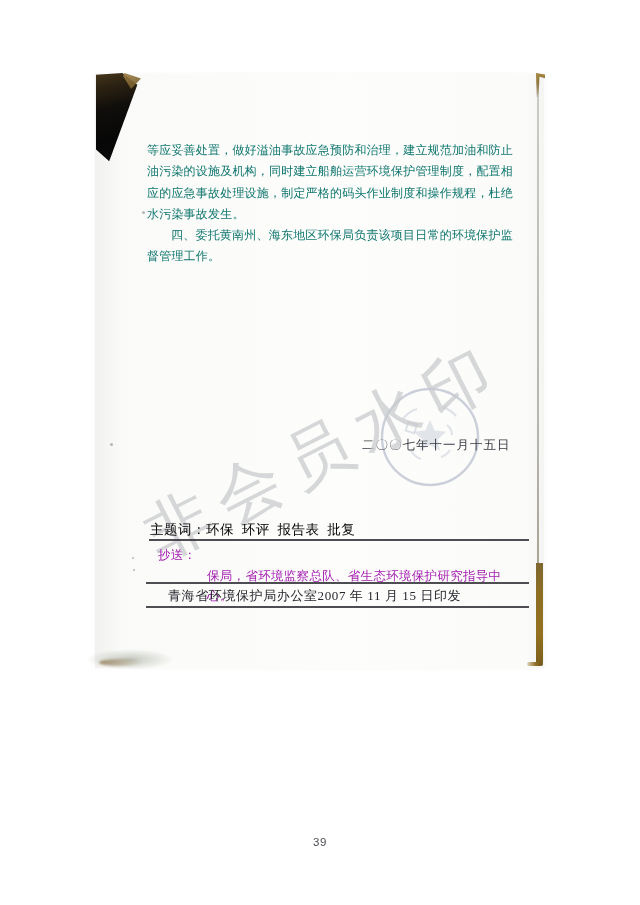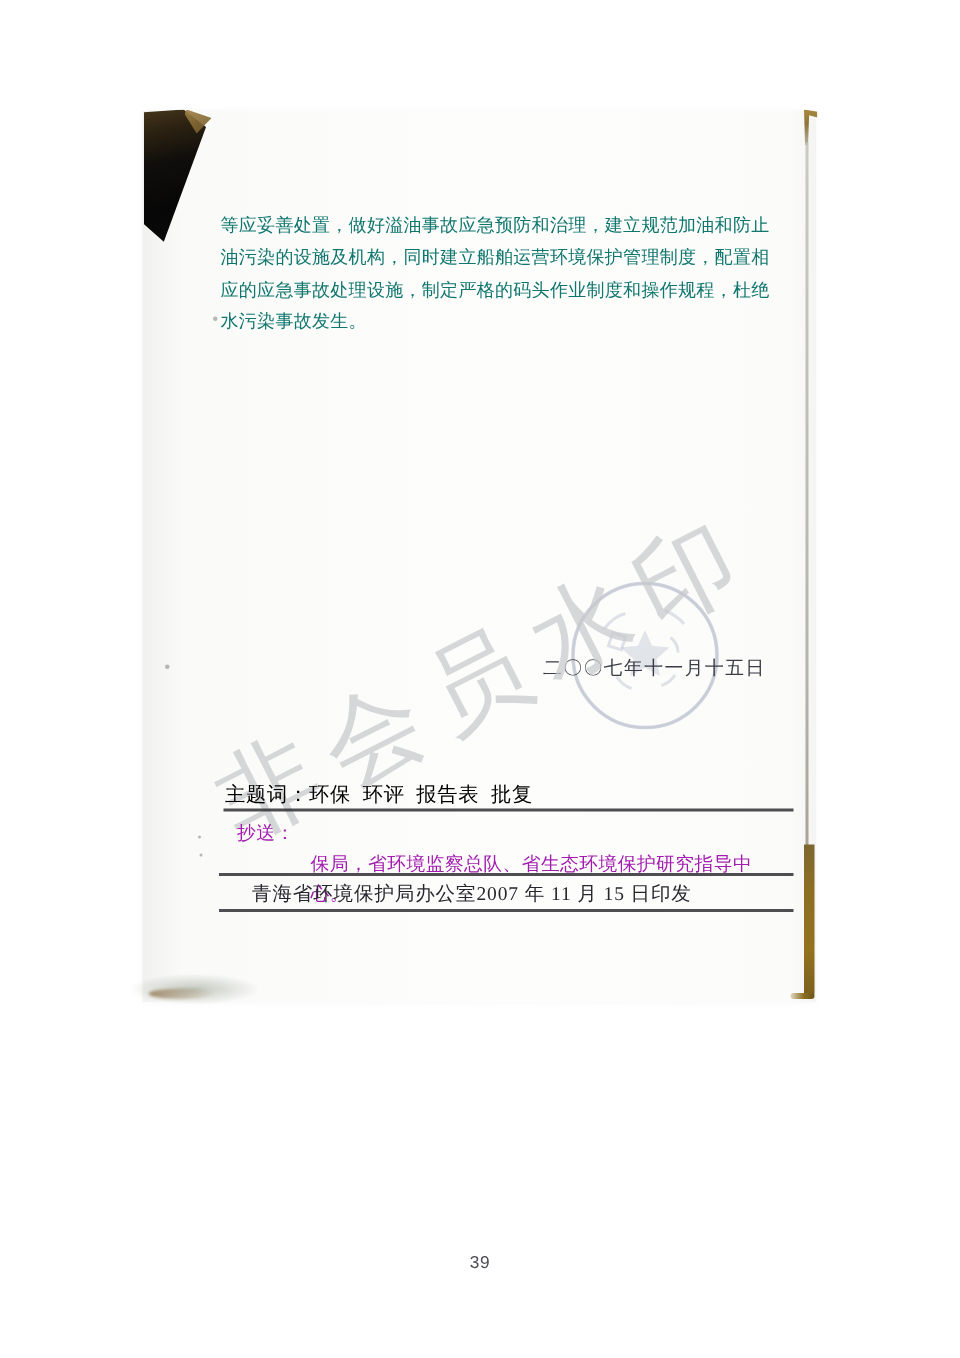--- a/index.html
+++ b/index.html
@@ -150,20 +150,21 @@
 <div class="abs binding-foot"></div>
 <div class="abs bottom-shadow"></div>
 <div class="abs bottom-smudge"></div>
 <div class="abs speck" style="left:142px; top:211px; width:3px; height:3px;"></div>
 <div class="abs speck" style="left:110px; top:443px; width:3px; height:3px;"></div>
 <div class="abs speck" style="left:132px; top:557px; width:2px; height:2px;"></div>
 <div class="abs speck" style="left:133px; top:569px; width:2px; height:2px;"></div>
 
 <div class="abs body-text">
   <p>等应妥善处置，做好溢油事故应急预防和治理，建立规范加油和防止油污染的设施及机构，同时建立船舶运营环境保护管理制度，配置相应的应急事故处理设施，制定严格的码头作业制度和操作规程，杜绝水污染事故发生。</p>
+  <p class="indent">四、委托黄南州、海东地区环保局负责该项目日常的环境保护监督管理工作。</p>
 </div>
 
 <svg class="abs stamp" viewBox="0 0 106 106">
   <circle cx="53" cy="52" r="48" fill="none" stroke="#9fa9bd" stroke-width="2.4" opacity="0.5"></circle>
   <circle cx="53" cy="52" r="48" fill="none" stroke="#b9c1d2" stroke-width="1" opacity="0.35"></circle>
   <polygon points="53,35 57.7,45.5 69.2,46.7 60.6,54.5 63,65.8 53,60 43,65.8 45.4,54.5 36.8,46.7 48.3,45.5" fill="#b6bdce" opacity="0.38"></polygon>
   <g stroke="#9aa5ba" stroke-width="2" opacity="0.3" fill="none">
     <path d="M26 34 q6 -8 14 -10"></path>
     <path d="M66 22 q8 3 13 9"></path>
     <rect x="30" y="38" width="9" height="9" transform="rotate(18 34 42)"></rect>

